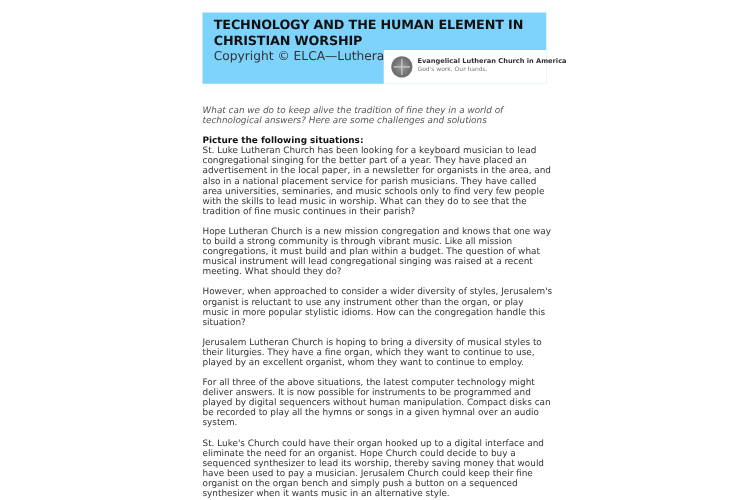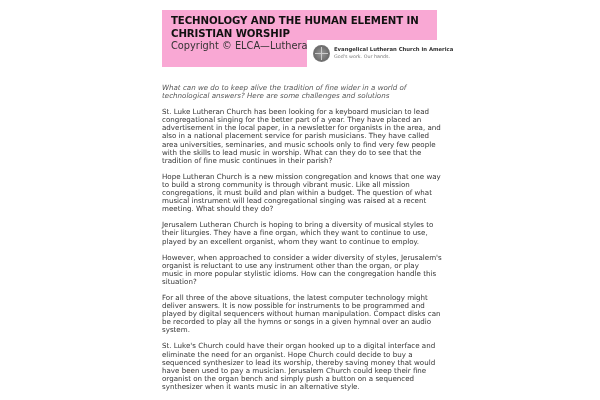--- a/index.html
+++ b/index.html
@@ -1,17 +1,17 @@
 <!DOCTYPE html>
 <html><head>
 <meta charset="utf-8">
 <style>
   html, body { margin:0; padding:0; background:#ffffff; }
   body { width:600px; height:400px; overflow:hidden; position:relative; font-family:"DejaVu Sans", sans-serif; color:#222; }
-  .header { position:absolute; left:162px; top:10px; width:275px; height:57px; background:#f9a8d4; }
+  .header { position:absolute; left:162px; top:10px; width:275px; height:57px; background:#7dd3fc; }
   .title { position:absolute; left:9px; top:4px; font-size:10.2px; font-weight:bold; line-height:13px; color:#111; letter-spacing:-0.1px; }
   .copyright { position:absolute; left:9px; top:30px; font-size:9.8px; line-height:12.5px; color:#333; }
   .logo-box { position:absolute; left:145px; top:30px; width:130px; height:27px; background:#ffffff; }
   .logo-seal { position:absolute; left:6px; top:5px; width:17px; height:17px; border-radius:50%; background:radial-gradient(circle,#9a9a9a 0%,#6e6e6e 60%,#8a8a8a 100%); }
   .logo-seal::before { content:""; position:absolute; left:8px; top:2px; width:1px; height:13px; background:#ccc; }
   .logo-seal::after { content:""; position:absolute; left:2px; top:8px; width:13px; height:1px; background:#ccc; }
   .logo-name { position:absolute; left:27px; top:6px; font-size:5.3px; font-weight:bold; color:#333; white-space:nowrap; }
   .logo-tag { position:absolute; left:27px; top:14px; font-size:4.8px; color:#777; white-space:nowrap; }
   .content { position:absolute; left:162px; top:84px; width:280px; font-size:7.1px; line-height:8.1px; color:#333; }
   .content p { margin:0 0 8px 0; }
@@ -26,22 +26,23 @@
   <div class="title">TECHNOLOGY AND THE HUMAN ELEMENT IN CHRISTIAN WORSHIP</div>
   <div class="copyright">Copyright © ELCA—Lutheran Partners, 1999</div>
   <div class="logo-box">
     <div class="logo-seal"></div>
     <div class="logo-name">Evangelical Lutheran Church in America</div>
     <div class="logo-tag">God's work. Our hands.</div>
   </div>
 </div>
 
 <div class="content">
-  <p class="intro">What can we do to keep alive the tradition of fine wider in a world of technological answers? Here are some challenges and solutions</p>
+  <p class="intro">What can we do to keep alive the tradition of fine they in a world of technological answers? Here are some challenges and solutions</p>
   <p>
+    <span class="sub">Picture the following situations:</span>
     <span>St. Luke Lutheran Church has been looking for a keyboard musician to lead congregational singing for the better part of a year. They have placed an advertisement in the local paper, in a newsletter for organists in the area, and also in a national placement service for parish musicians. They have called area universities, seminaries, and music schools only to find very few people with the skills to lead music in worship. What can they do to see that the tradition of fine music continues in their parish?</span>
   </p>
   <p>Hope Lutheran Church is a new mission congregation and knows that one way to build a strong community is through vibrant music. Like all mission congregations, it must build and plan within a budget. The question of what musical instrument will lead congregational singing was raised at a recent meeting. What should they do?</p>
+  <p>However, when approached to consider a wider diversity of styles, Jerusalem's organist is reluctant to use any instrument other than the organ, or play music in more popular stylistic idioms. How can the congregation handle this situation?</p>
   <p>Jerusalem Lutheran Church is hoping to bring a diversity of musical styles to their liturgies. They have a fine organ, which they want to continue to use, played by an excellent organist, whom they want to continue to employ.</p>
-  <p>However, when approached to consider a wider diversity of styles, Jerusalem's organist is reluctant to use any instrument other than the organ, or play music in more popular stylistic idioms. How can the congregation handle this situation?</p>
   <p>For all three of the above situations, the latest computer technology might deliver answers. It is now possible for instruments to be programmed and played by digital sequencers without human manipulation. Compact disks can be recorded to play all the hymns or songs in a given hymnal over an audio system.</p>
   <p>St. Luke's Church could have their organ hooked up to a digital interface and eliminate the need for an organist. Hope Church could decide to buy a sequenced synthesizer to lead its worship, thereby saving money that would have been used to pay a musician. Jerusalem Church could keep their fine organist on the organ bench and simply push a button on a sequenced synthesizer when it wants music in an alternative style.</p>
 </div>
 
 </body></html>

